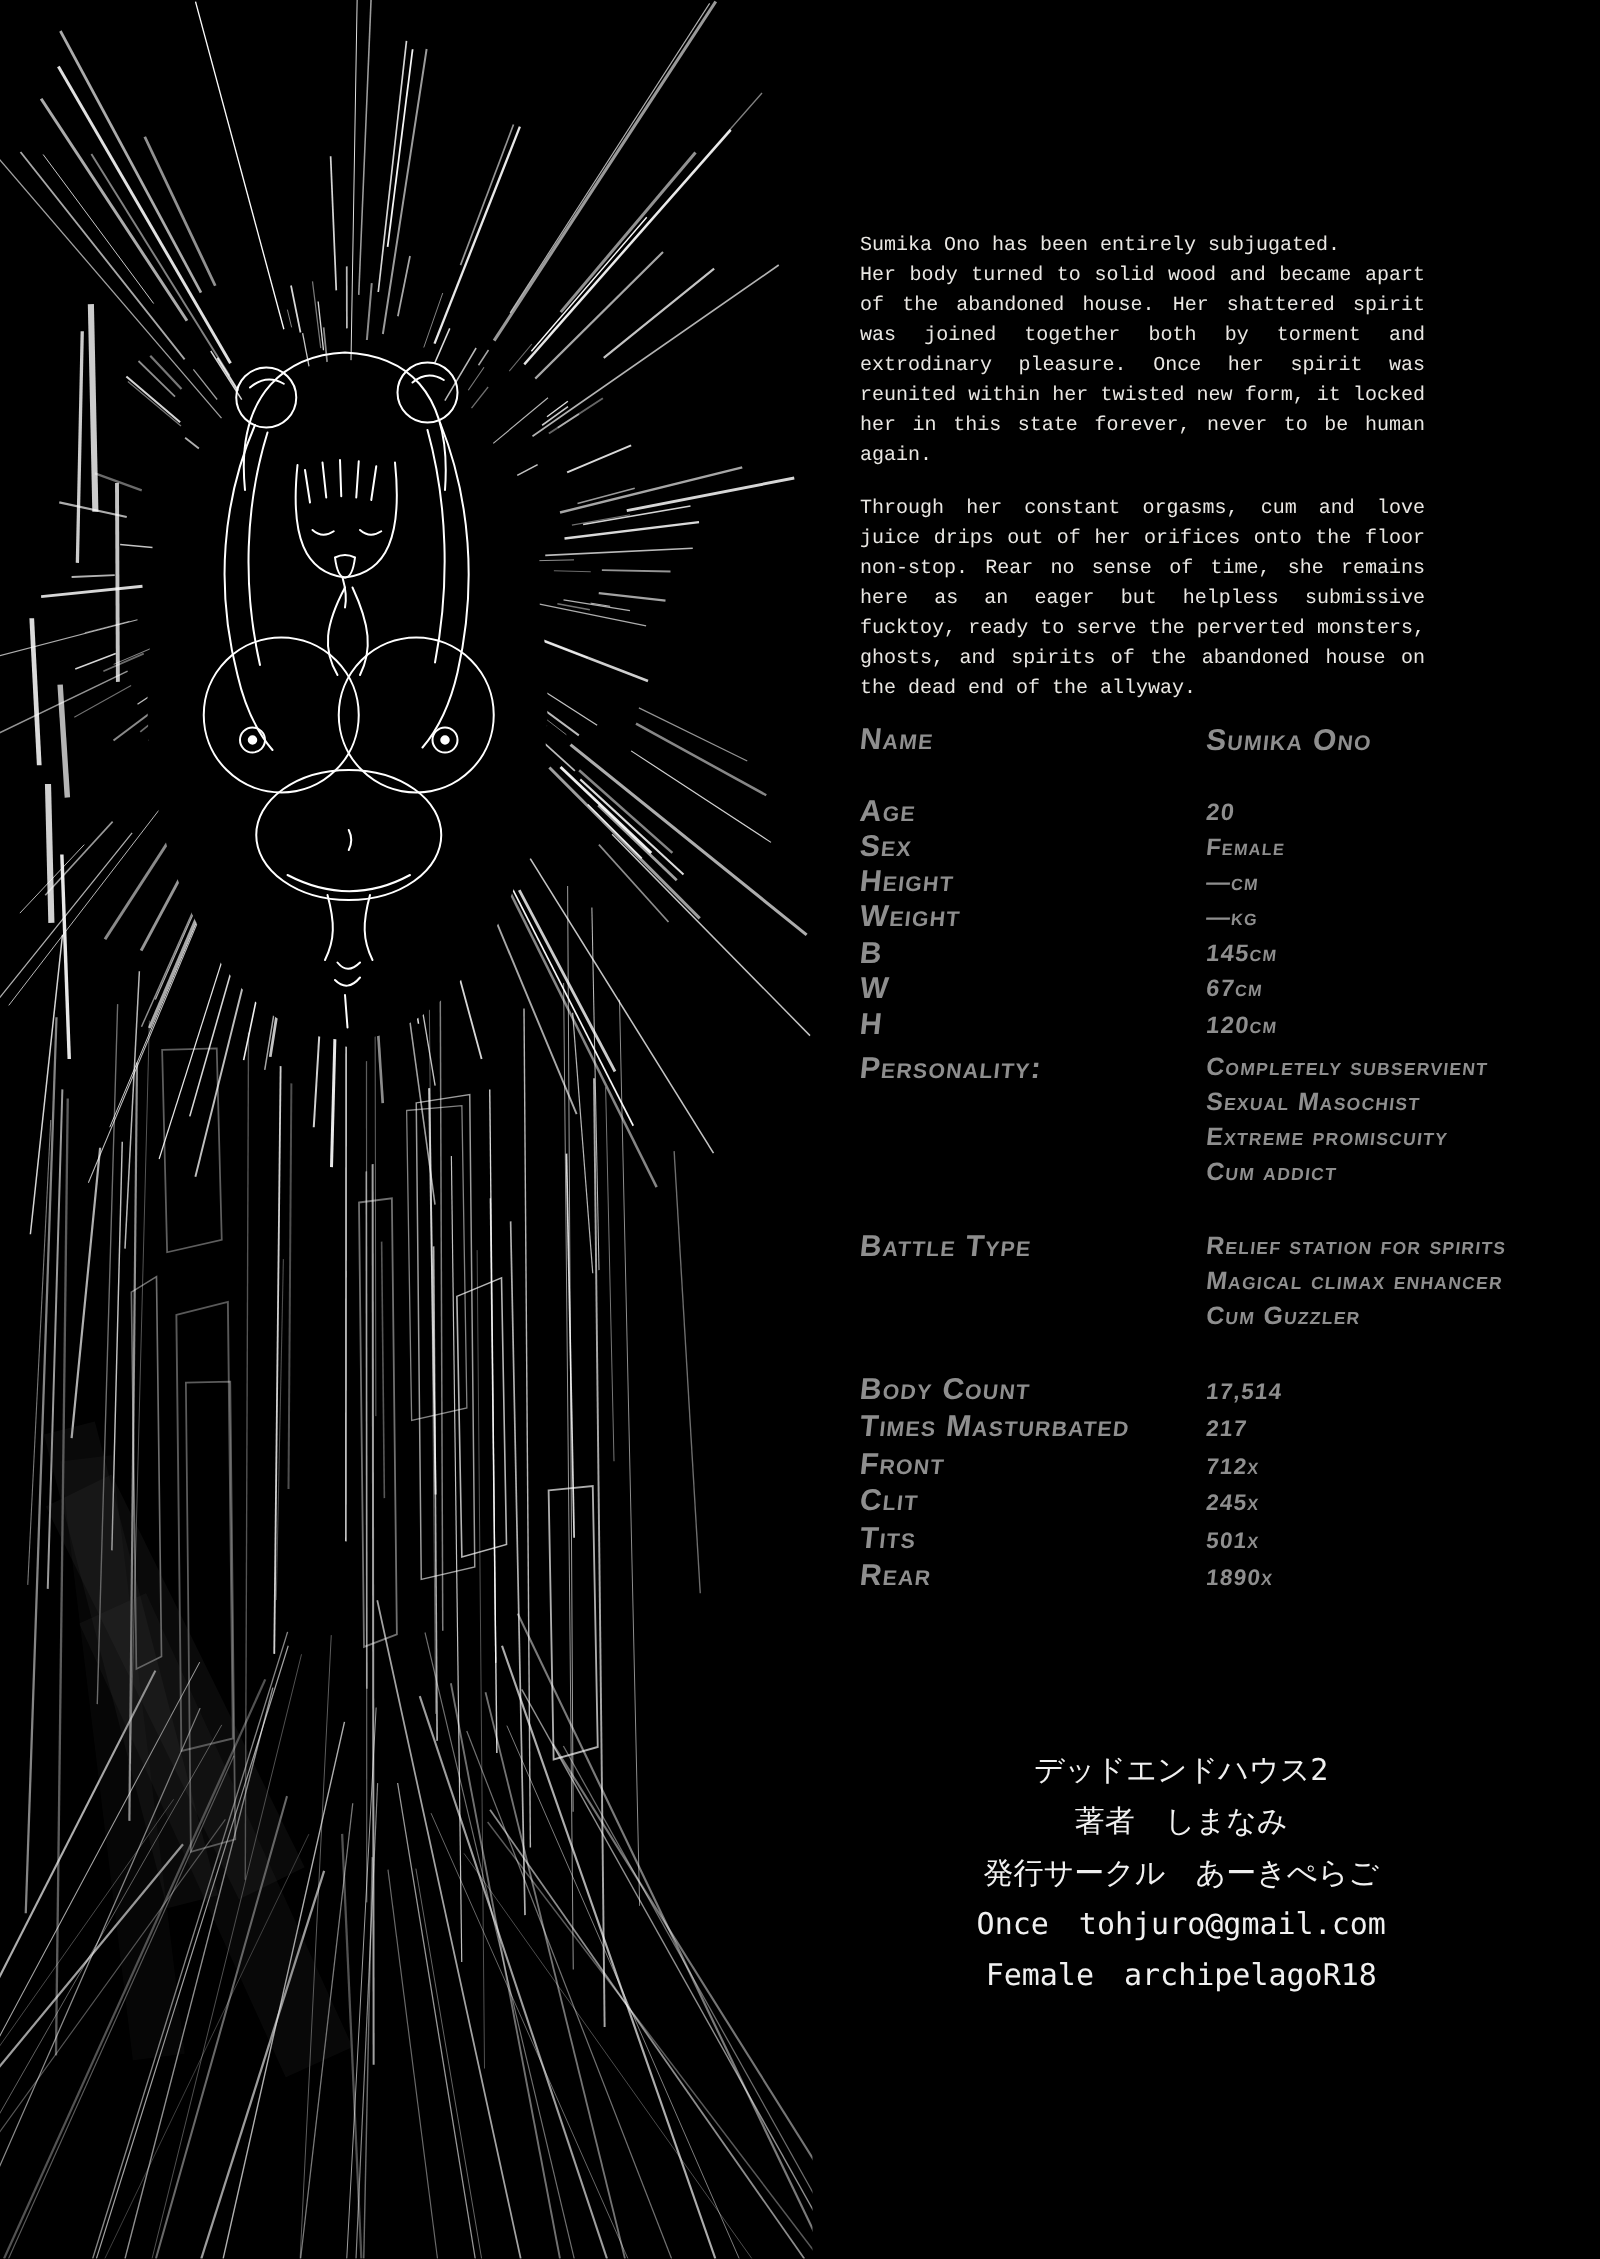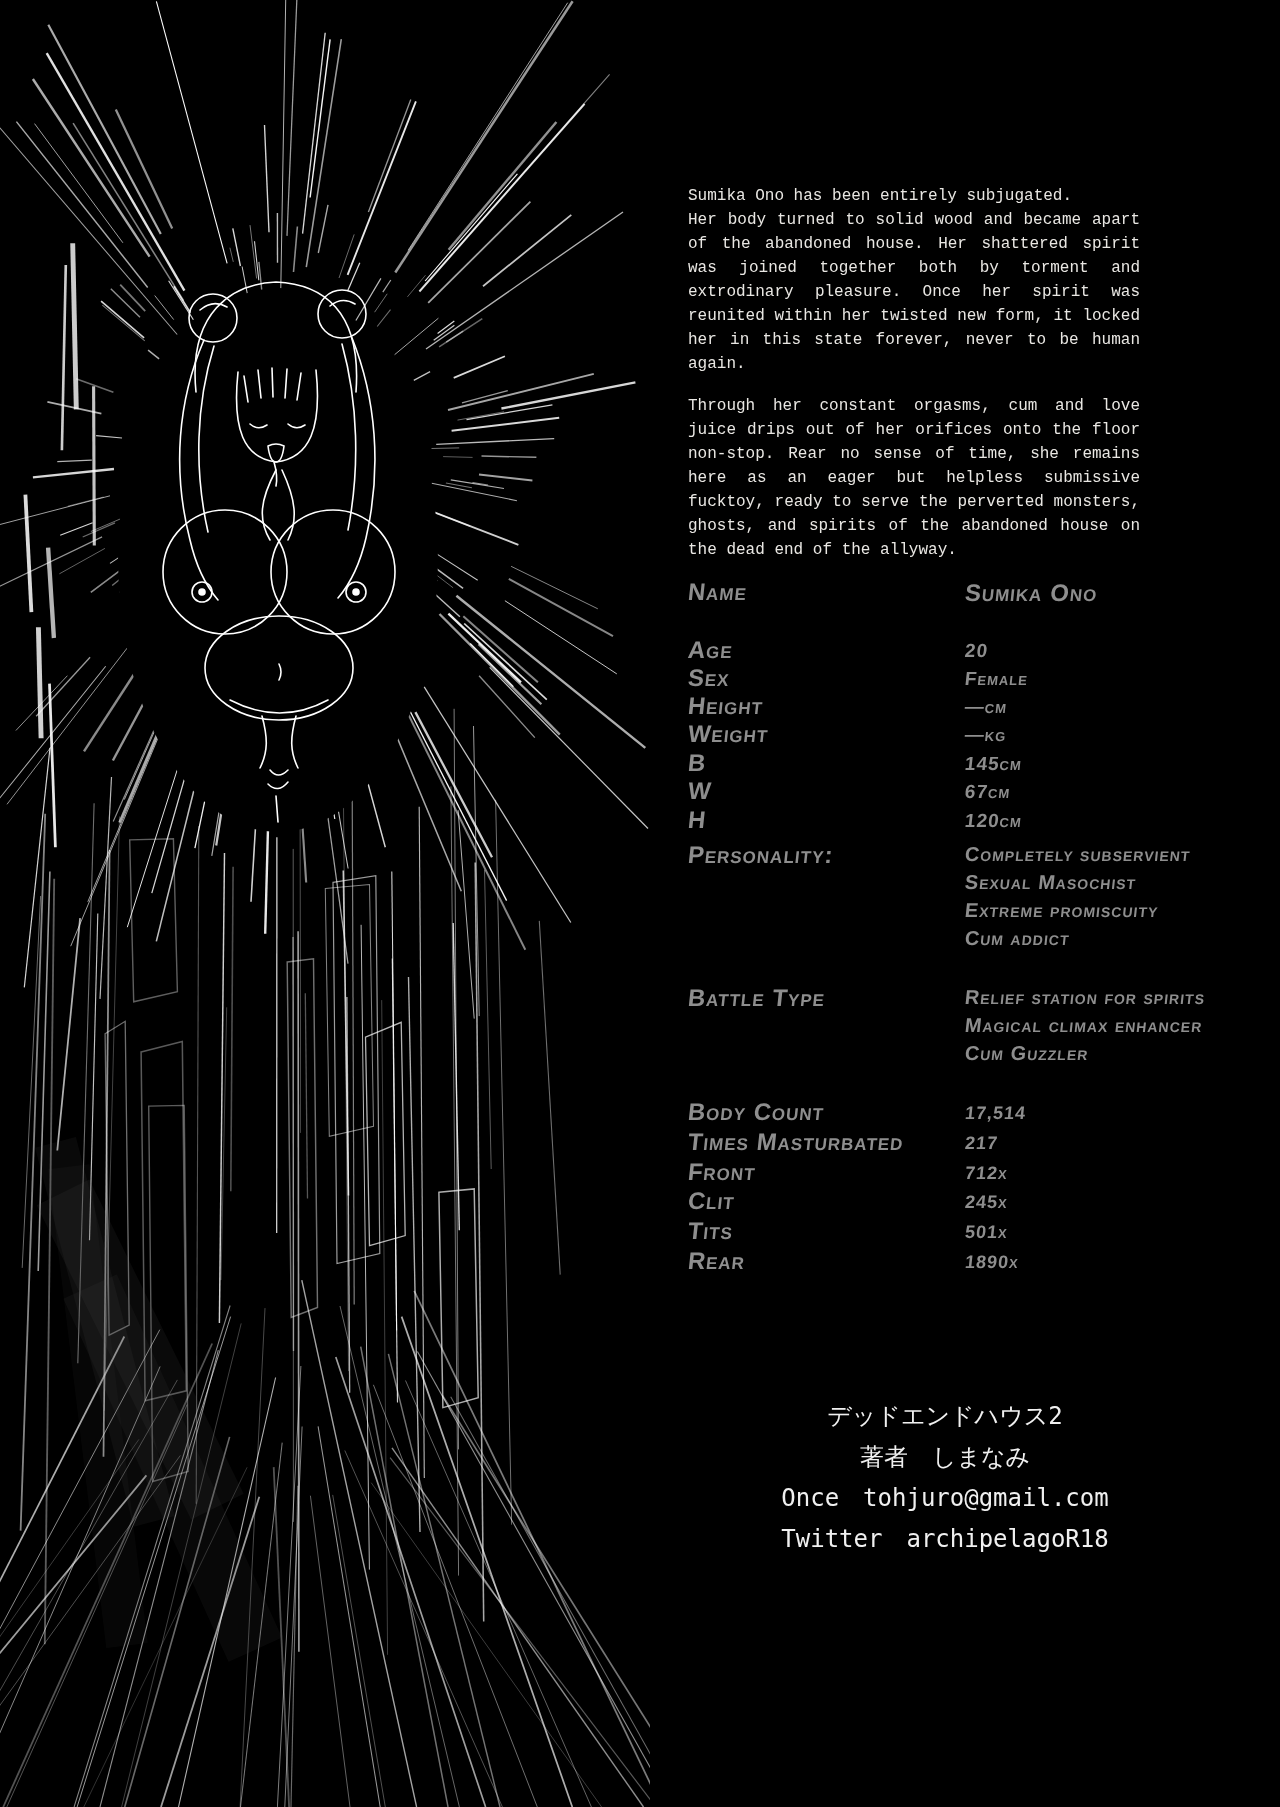--- a/index.html
+++ b/index.html
@@ -380,17 +380,18 @@
   <div class="stat lbl" style="top:1187px">Clit</div>
   <div class="stat val sml" style="top:1192px">245x</div>
   <div class="stat lbl" style="top:1217px">Tits</div>
   <div class="stat val sml" style="top:1222px">501x</div>
   <div class="stat lbl" style="top:1247px">Rear</div>
   <div class="stat val sml" style="top:1252px">1890x</div>
 
   <div class="colo">
     <div>デッドエンドハウス2</div>
     <div>著者　しまなみ</div>
+    <div>発行サークル　あーきぺらご</div>
     <div>Once　tohjuro@gmail.com</div>
-    <div>Twitter　archipelagoR18</div>
+    <div>Female　archipelagoR18</div>
   </div>
 
 </div>
 
 </body></html>

